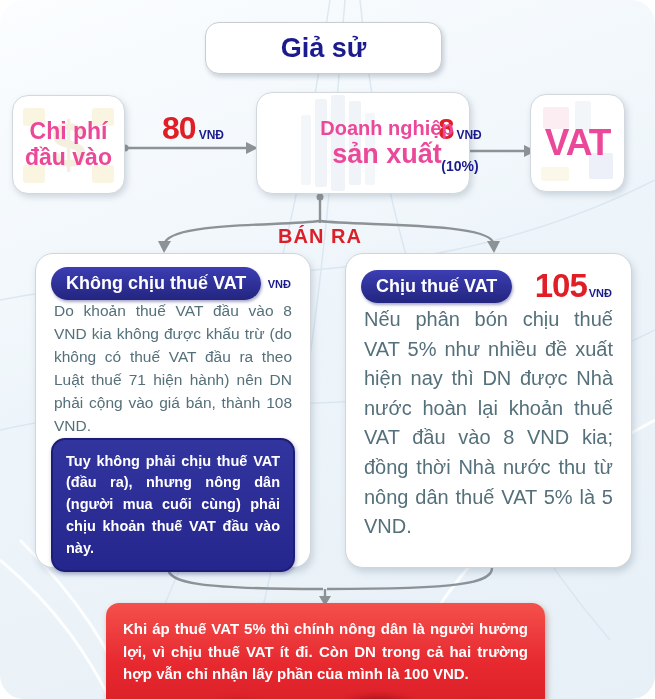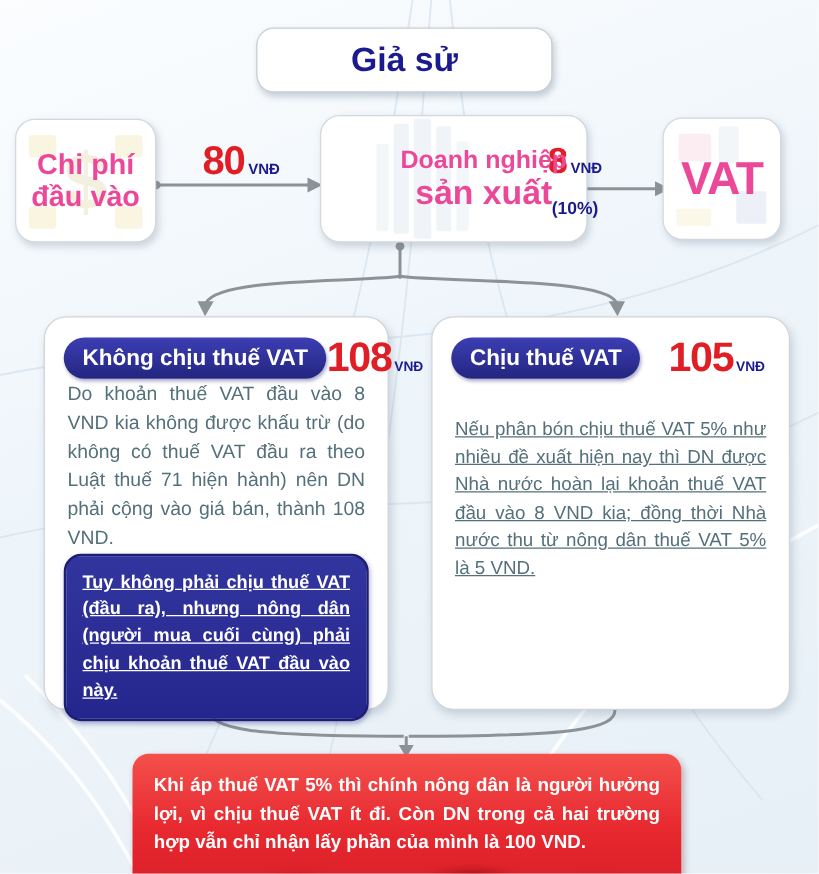--- a/index.html
+++ b/index.html
@@ -1,19 +1,20 @@
 <!DOCTYPE html>
 <html><head>
 <meta charset="utf-8">
 <style>
   html,body{margin:0;padding:0;}
   body{font-family:"Liberation Sans","DejaVu Sans",sans-serif;}
   #stage{
     position:relative;width:655px;height:699px;overflow:hidden;
     background:linear-gradient(160deg,#fbfdff 0%,#eef5fa 45%,#e7f0f7 100%);
+    border-radius:24px;
   }
   .bgdeco{position:absolute;inset:0;pointer-events:none;}
   
   .node{
     position:absolute;background:#fff;border:1px solid #d2d8de;border-radius:16px;
     box-shadow:2px 3px 6px rgba(90,110,130,.25);
     display:flex;flex-direction:column;align-items:center;justify-content:center;
     text-align:center;overflow:hidden;
   }
   .node .fainticon{position:absolute;inset:0;opacity:.5;pointer-events:none;}
@@ -48,21 +49,20 @@
   .price .c{font-size:11px;color:#1b1b8e;margin-left:2px;}
   .card-body{
     font-size:15.5px;line-height:1.48;color:#54707a;
     text-align:justify;padding:0 3px;
   }
   .hlbox{
     margin-top:auto;background:linear-gradient(180deg,#33359f 0%,#25268d 100%);
     border:2px solid #1c1d74;border-radius:14px;color:#fff;font-weight:bold;
     font-size:14.5px;line-height:1.5;text-align:justify;padding:11px 13px;
     box-shadow:1px 2px 4px rgba(40,40,120,.35);
-    text-decoration:underline;
   }
   .banner{
     position:absolute;left:106px;top:603px;width:439px;height:112px;
     background:linear-gradient(180deg,#f4504c 0%,#e7282f 55%,#d91f27 100%);
     border-radius:13px;box-sizing:border-box;padding:15px 17px 0 17px;
     color:#fff;font-weight:bold;font-size:15px;line-height:1.5;text-align:justify;
     box-shadow:2px 3px 6px rgba(120,40,40,.35);
   }
   .banner::after{
     content:"";position:absolute;left:0;right:0;bottom:-6px;height:30px;
@@ -172,41 +172,41 @@
   <div class="node" style="left:530px;top:94px;width:93px;height:96px;">
     <div class="fainticon">
       <div class="vshape" style="left:12px;top:12px;width:26px;height:22px;background:#f0b9c8;"></div>
       <div class="vshape" style="left:44px;top:6px;width:16px;height:30px;background:#cfdbe8;"></div>
       <div class="vshape" style="left:58px;top:58px;width:24px;height:26px;background:#b9c4e6;"></div>
       <div class="vshape" style="left:10px;bottom:10px;width:28px;height:14px;background:#f0e3ae;"></div>
     </div>
     <div class="twoline" style="font-size:37px;letter-spacing:-1px;">VAT</div>
   </div>
 
+  <div class="banra">BÁN RA</div>
 
   <div class="card" style="left:35px;width:276px;">
     <div class="card-head">
       <span class="pill">Không chịu thuế VAT</span>
       <span class="price">
-        <span class="n">108</span>
         <span class="c">VNĐ</span>
       </span>
     </div>
     <div class="card-body">Do khoản thuế VAT đầu vào 8 VND kia không được khấu trừ (do không có thuế VAT đầu ra theo Luật thuế 71 hiện hành) nên DN phải cộng vào giá bán, thành 108 VND.</div>
     <div class="hlbox">Tuy không phải chịu thuế VAT (đầu ra), nhưng nông dân (người mua cuối cùng) phải chịu khoản thuế VAT đầu vào này.</div>
   </div>
 
-  <div class="card" style="left:345px;width:287px;gap:28px;">
+  <div class="card" style="left:345px;width:287px;">
     <div class="card-head">
       <span class="pill">Chịu thuế VAT</span>
       <span class="price">
         <span class="n">105</span>
         <span class="c">VNĐ</span>
       </span>
     </div>
-    <div class="card-body" style="font-size:15px;text-decoration:underline;">Nếu phân bón chịu thuế VAT 5% như nhiều đề xuất hiện nay thì DN được Nhà nước hoàn lại khoản thuế VAT đầu vào 8 VND kia; đồng thời Nhà nước thu từ nông dân thuế VAT 5% là 5 VND.</div>
+    <div class="card-body" style="font-size:20px;">Nếu phân bón chịu thuế VAT 5% như nhiều đề xuất hiện nay thì DN được Nhà nước hoàn lại khoản thuế VAT đầu vào 8 VND kia; đồng thời Nhà nước thu từ nông dân thuế VAT 5% là 5 VND.</div>
   </div>
 
   <div class="banner">
     <span>Khi áp thuế VAT 5% thì chính nông dân là người hưởng lợi, vì chịu thuế VAT ít đi. Còn DN trong cả hai trường hợp vẫn chỉ nhận lấy phần của mình là 100 VND.</span>
   </div>
 
 </div>
 
 </body></html>

